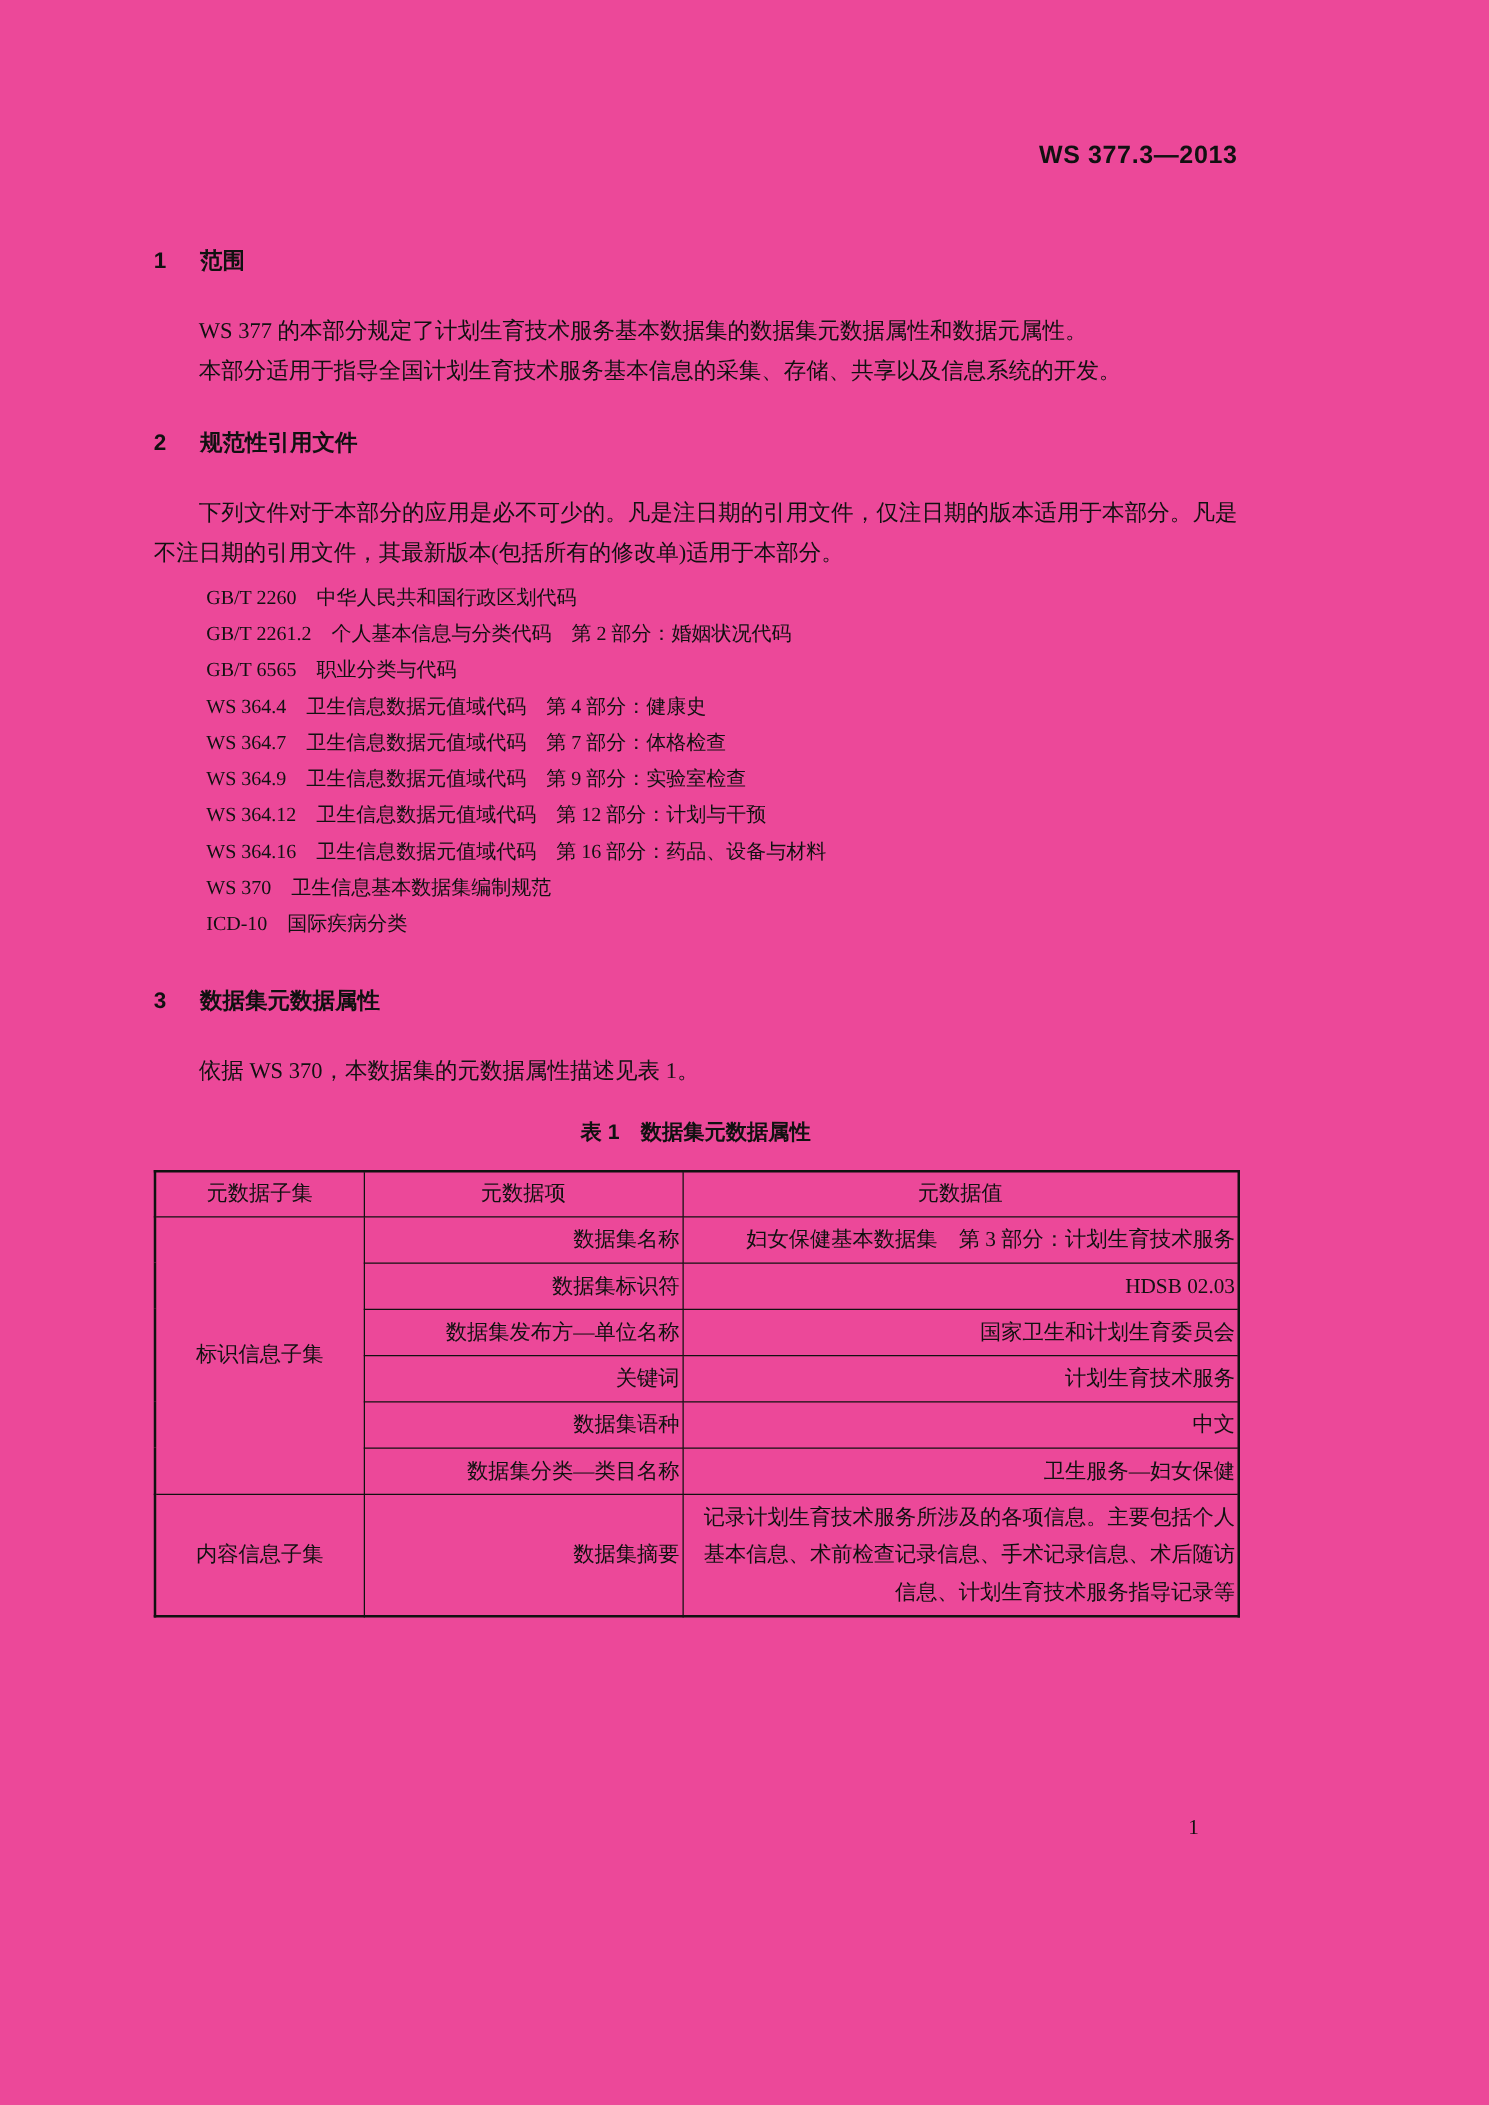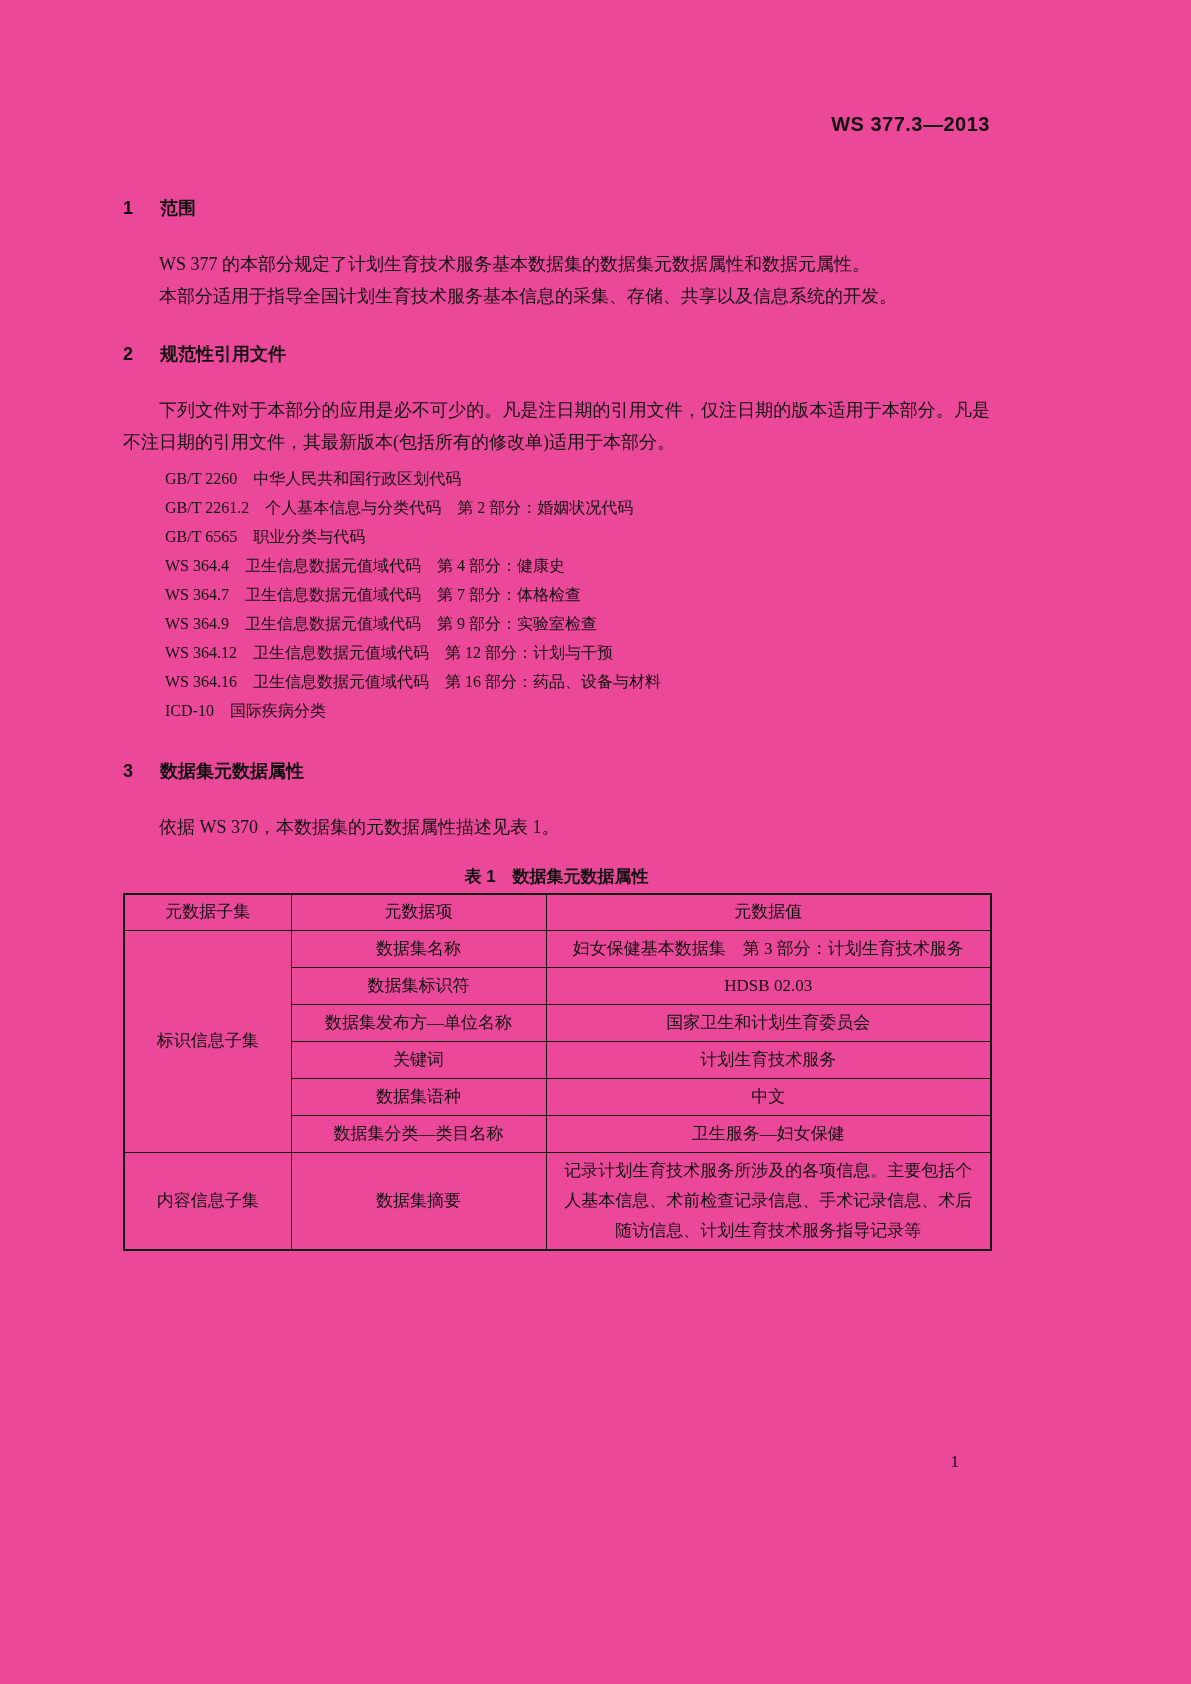--- a/index.html
+++ b/index.html
@@ -47,35 +47,35 @@
   .ref-item { white-space: nowrap; }
   .table-caption {
     margin-top: 22px;
     text-align: center;
     font-family: "Liberation Sans", "DejaVu Sans", sans-serif;
     font-weight: bold;
     font-size: 17px;
     line-height: 24px;
   }
   .meta-table {
-    margin-top: 4px;
+    margin-top: 18px;
     width: 100%;
     border-collapse: collapse;
     table-layout: fixed;
     border: 2px solid #111111;
     font-size: 17px;
   }
   .meta-table th, .meta-table td {
     border: 1px solid #111111;
     font-weight: normal;
     line-height: 30px;
     vertical-align: middle;
   }
   .meta-table th { height: 36px; text-align: center; }
-  .meta-table td { height: 37px; padding: 3px 13px; text-align: center; }
+  .meta-table td { height: 37px; padding: 3px 2px; text-align: right; }
   .meta-table td.subset-cell { text-align: center; padding: 3px 4px; }
   .page-number {
     position: absolute;
     top: 1452px;
     right: 232px;
     font-size: 17px;
   }
 </style>
 </head>
 <body>
@@ -106,20 +106,21 @@
 
   <div class="refs">
     <div class="ref-item">GB/T 2260　中华人民共和国行政区划代码</div>
     <div class="ref-item">GB/T 2261.2　个人基本信息与分类代码　第 2 部分：婚姻状况代码</div>
     <div class="ref-item">GB/T 6565　职业分类与代码</div>
     <div class="ref-item">WS 364.4　卫生信息数据元值域代码　第 4 部分：健康史</div>
     <div class="ref-item">WS 364.7　卫生信息数据元值域代码　第 7 部分：体格检查</div>
     <div class="ref-item">WS 364.9　卫生信息数据元值域代码　第 9 部分：实验室检查</div>
     <div class="ref-item">WS 364.12　卫生信息数据元值域代码　第 12 部分：计划与干预</div>
     <div class="ref-item">WS 364.16　卫生信息数据元值域代码　第 16 部分：药品、设备与材料</div>
+    <div class="ref-item">WS 370　卫生信息基本数据集编制规范</div>
     <div class="ref-item">ICD-10　国际疾病分类</div>
   </div>
 
   <div class="sec-heading sec3-heading">
     <span class="sec-num">3</span>
     <span>数据集元数据属性</span>
   </div>
 
   <div class="para-block">
     <div class="para">依据 WS 370，本数据集的元数据属性描述见表 1。</div>

